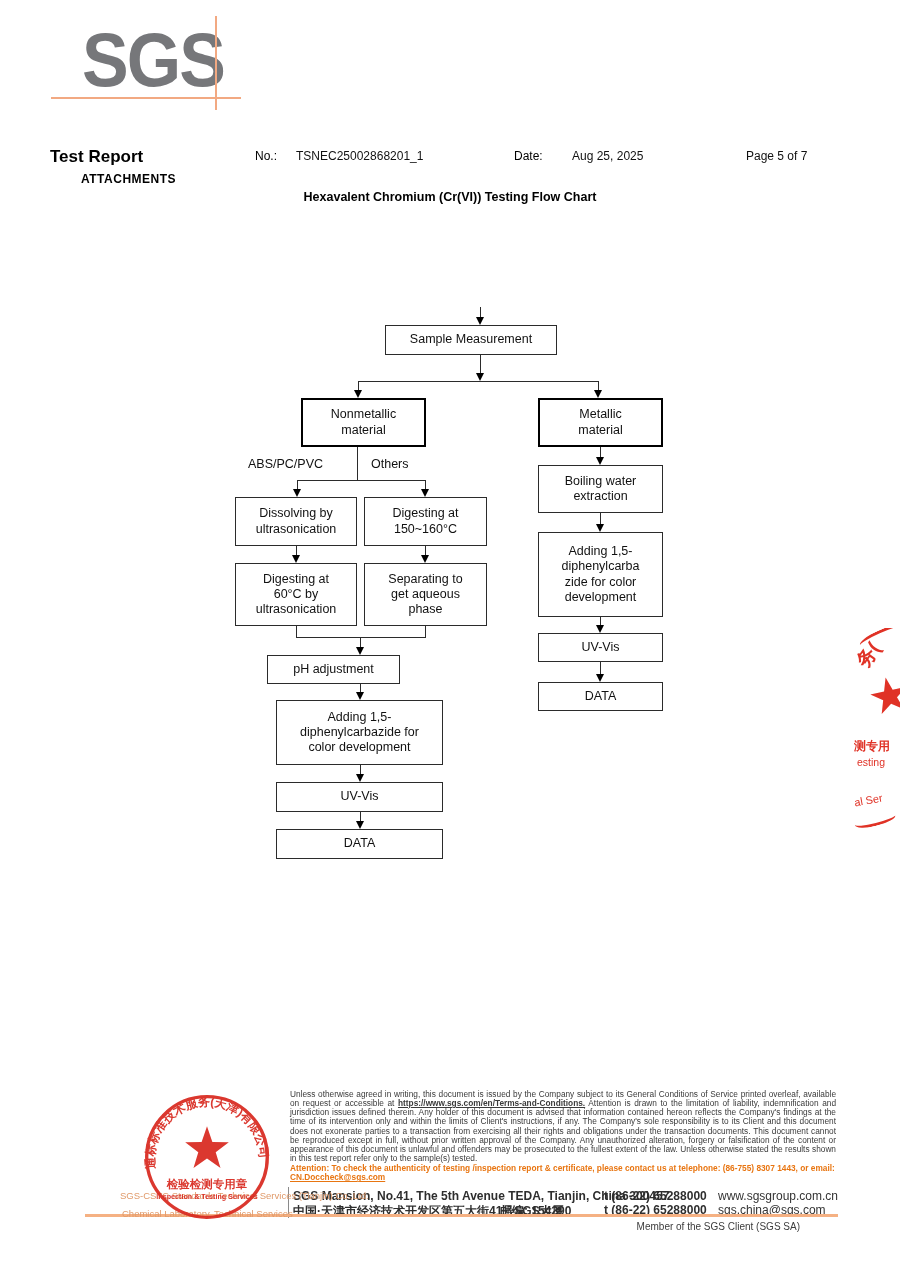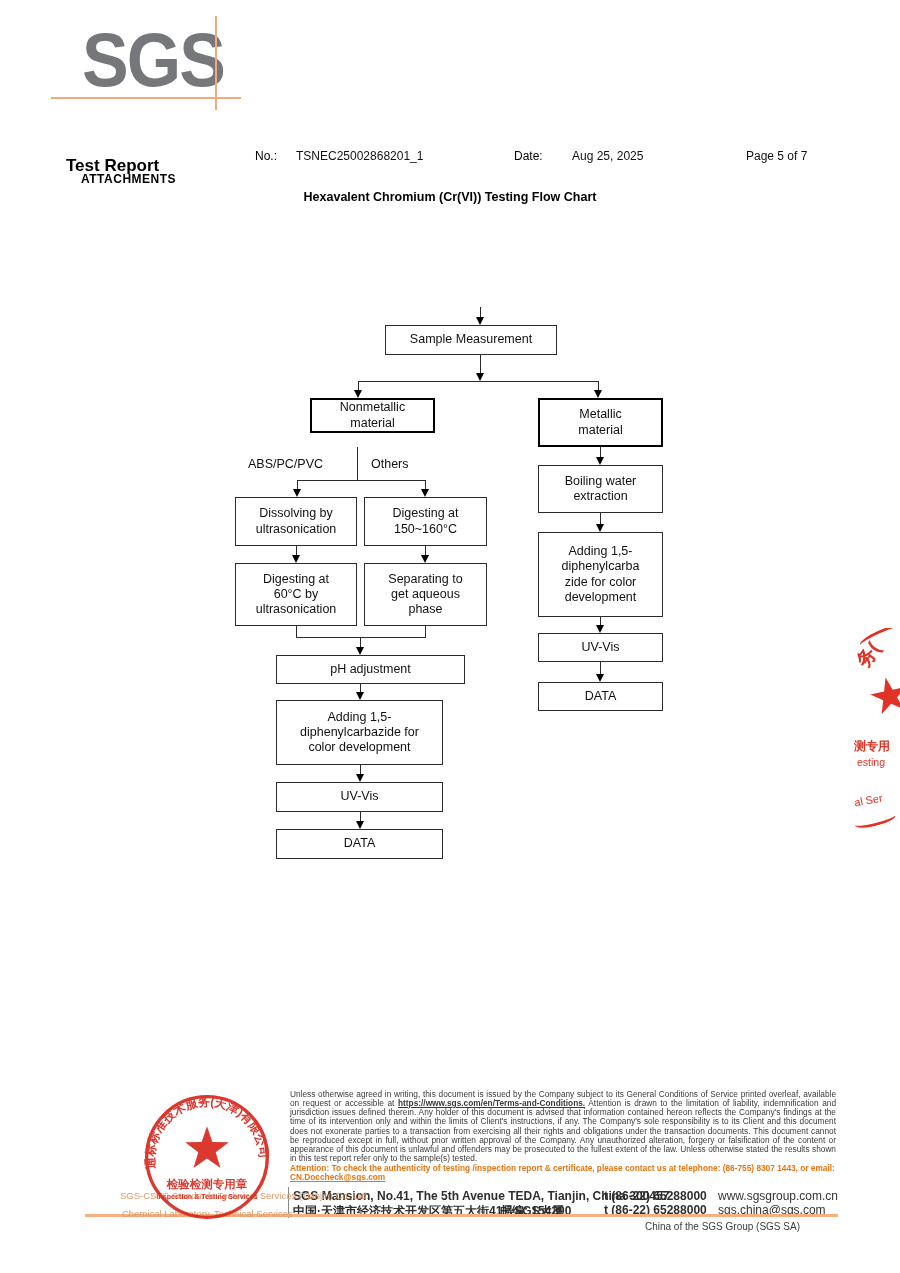--- a/index.html
+++ b/index.html
@@ -10,21 +10,21 @@
     background:#ffffff; overflow:hidden; color:#1a1a1a;
   }
 
   
   .logo-text { position:absolute; left:82px; top:22px; font-size:76px; font-weight:700;
     color:#76777a; line-height:1; letter-spacing:-2px; transform:scaleX(.92); transform-origin:left top; }
   .logo-vline { position:absolute; left:215px; top:16px; width:2px; height:94px; background:#f2a982; }
   .logo-hline { position:absolute; left:51px; top:97px; width:190px; height:2px; background:#f2a982; }
 
   
-  .report-title { position:absolute; left:50px; top:156px; font-size:17px; font-weight:700; color:#000;margin-left:16px; }
+  .report-title { position:absolute; left:50px; top:147px; font-size:17px; font-weight:700; color:#000; }
   .hdr-lbl { position:absolute; top:149px; font-size:12px; font-weight:400; color:#000; }
   .hdr-val { position:absolute; top:149px; font-size:12px; color:#111; }
   .attachments { position:absolute; left:81px; top:172px; font-size:12px; font-weight:700; letter-spacing:.5px; color:#000; }
   .chart-title { position:absolute; left:0; top:190px; width:900px; text-align:center;
     font-size:12.5px; font-weight:700; color:#000; }
 
   
   .fbox { position:absolute; background:#fff; border:1px solid #2b2b2b;
     display:flex; align-items:center; justify-content:center; text-align:center;
     font-size:12.5px; line-height:1.22; color:#111; white-space:pre-line; padding:1px 2px; }
@@ -90,21 +90,21 @@
   <div class="fbox" style="left:385px;top:325px;width:172px;height:30px">Sample Measurement</div>
 
   <div class="v" style="left:480px;top:355px;height:19px"></div>
   <div class="ah" style="left:476px;top:373px"></div>
   <div class="h" style="left:358px;top:381px;width:241px"></div>
   <div class="v" style="left:358px;top:381px;height:9px"></div>
   <div class="ah" style="left:354px;top:390px"></div>
   <div class="v" style="left:598px;top:381px;height:9px"></div>
   <div class="ah" style="left:594px;top:390px"></div>
 
-  <div class="fbox thick" style="left:310px;top:398px;width:125px;height:35px">Nonmetallic
+  <div class="fbox thick" style="left:301px;top:398px;width:125px;height:49px">Nonmetallic
 material</div>
   <div class="fbox thick" style="left:538px;top:398px;width:125px;height:49px">Metallic
 material</div>
 
   <div class="v" style="left:357px;top:447px;height:34px"></div>
   <div class="branch-lbl" style="left:248px;top:457px">ABS/PC/PVC</div>
   <div class="branch-lbl" style="left:371px;top:457px">Others</div>
   <div class="h" style="left:297px;top:480px;width:129px"></div>
   <div class="v" style="left:297px;top:480px;height:9px"></div>
   <div class="ah" style="left:293px;top:489px"></div>
@@ -127,21 +127,21 @@
   <div class="fbox" style="left:364px;top:563px;width:123px;height:63px">Separating to
 get aqueous
 phase</div>
 
   <div class="v" style="left:296px;top:626px;height:11px"></div>
   <div class="v" style="left:425px;top:626px;height:11px"></div>
   <div class="h" style="left:296px;top:637px;width:130px"></div>
   <div class="v" style="left:360px;top:637px;height:10px"></div>
   <div class="ah" style="left:356px;top:647px"></div>
 
-  <div class="fbox" style="left:276px;top:655px;width:189px;height:29px">pH adjustment</div>
+  <div class="fbox" style="left:267px;top:655px;width:133px;height:29px">pH adjustment</div>
   <div class="v" style="left:360px;top:684px;height:8px"></div>
   <div class="ah" style="left:356px;top:692px"></div>
   <div class="fbox" style="left:276px;top:700px;width:167px;height:65px">Adding 1,5-
 diphenylcarbazide for
 color development</div>
   <div class="v" style="left:360px;top:765px;height:9px"></div>
   <div class="ah" style="left:356px;top:774px"></div>
   <div class="fbox" style="left:276px;top:782px;width:167px;height:30px">UV-Vis</div>
   <div class="v" style="left:360px;top:812px;height:9px"></div>
   <div class="ah" style="left:356px;top:821px"></div>
@@ -180,21 +180,21 @@
 
   <div class="addr-divider"></div>
   <div class="addr" style="left:293px;top:1189px">SGS Mansion, No.41, The 5th Avenue TEDA, Tianjin, China 300457</div>
   <div class="addr" style="left:604px;top:1189px">t (86-22) 65288000</div>
   <div class="addr light" style="left:718px;top:1189px">www.sgsgroup.com.cn</div>
   <div class="addr" style="left:293px;top:1203px">中国·天津市经济技术开发区第五大街41号SGS大厦</div>
   <div class="addr" style="left:500px;top:1203px">邮编: 154290</div>
   <div class="addr" style="left:604px;top:1203px">t (86-22) 65288000</div>
   <div class="addr light" style="left:718px;top:1203px">sgs.china@sgs.com</div>
   <div class="orange-rule"></div>
-  <div class="member">China of the SGS Group (SGS SA)</div>
+  <div class="member">Member of the SGS Client (SGS SA)</div>
 
   <div class="company-en" style="left:120px;top:1190px">SGS-CSTC Standards Technical Services (Tianjin) Co.,Ltd.</div>
   <div class="company-en" style="left:122px;top:1208px">Chemical Laboratory, Technical Services</div>
 
   <svg class="stamp-svg" viewBox="0 0 140 140">
     <circle cx="70" cy="70" r="63" fill="none" stroke="#d8281e" stroke-width="3.5"></circle>
     <path id="stamp-arc" d="M 16 82 A 55 55 0 1 1 124 82" fill="none"></path>
     <text font-size="12.5" fill="#d8281e" font-weight="bold">
       <textPath href="#stamp-arc" startOffset="0">通标标准技术服务(天津)有限公司</textPath>
     </text>

